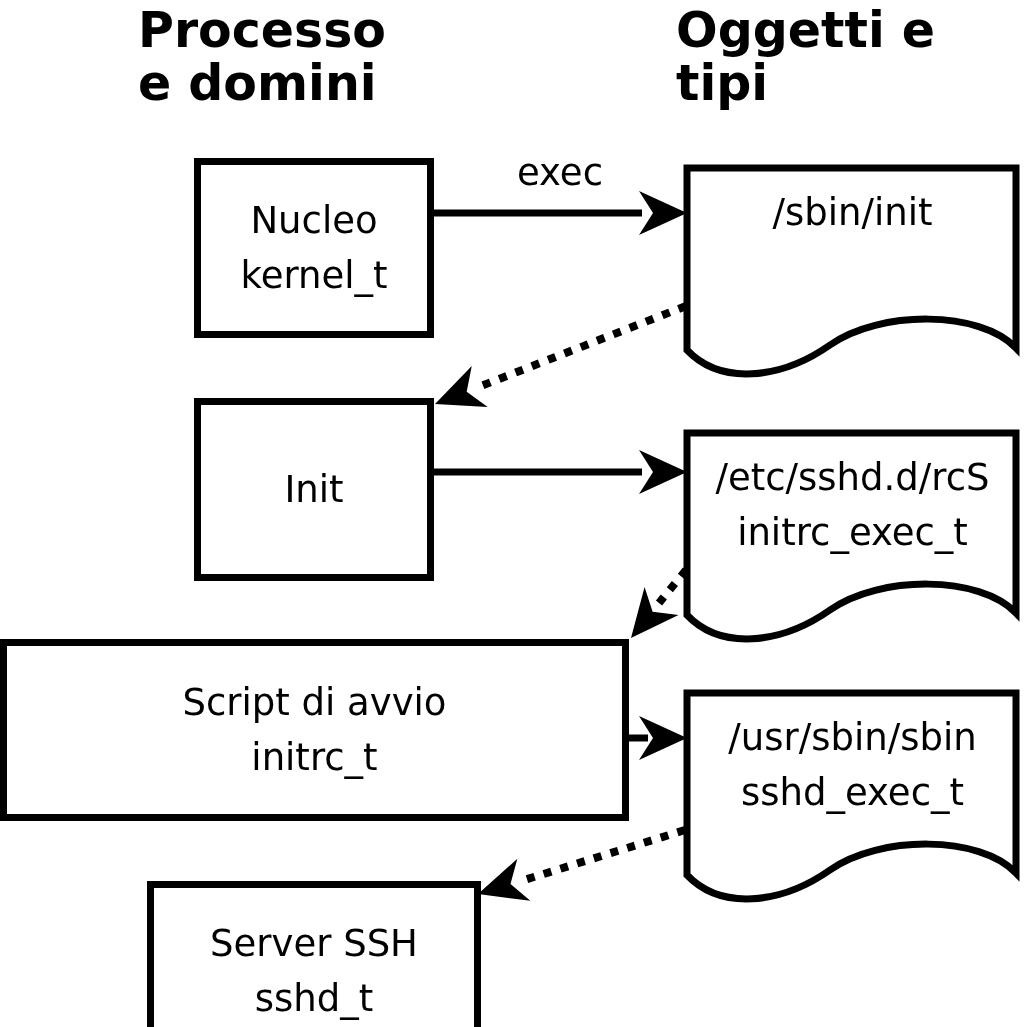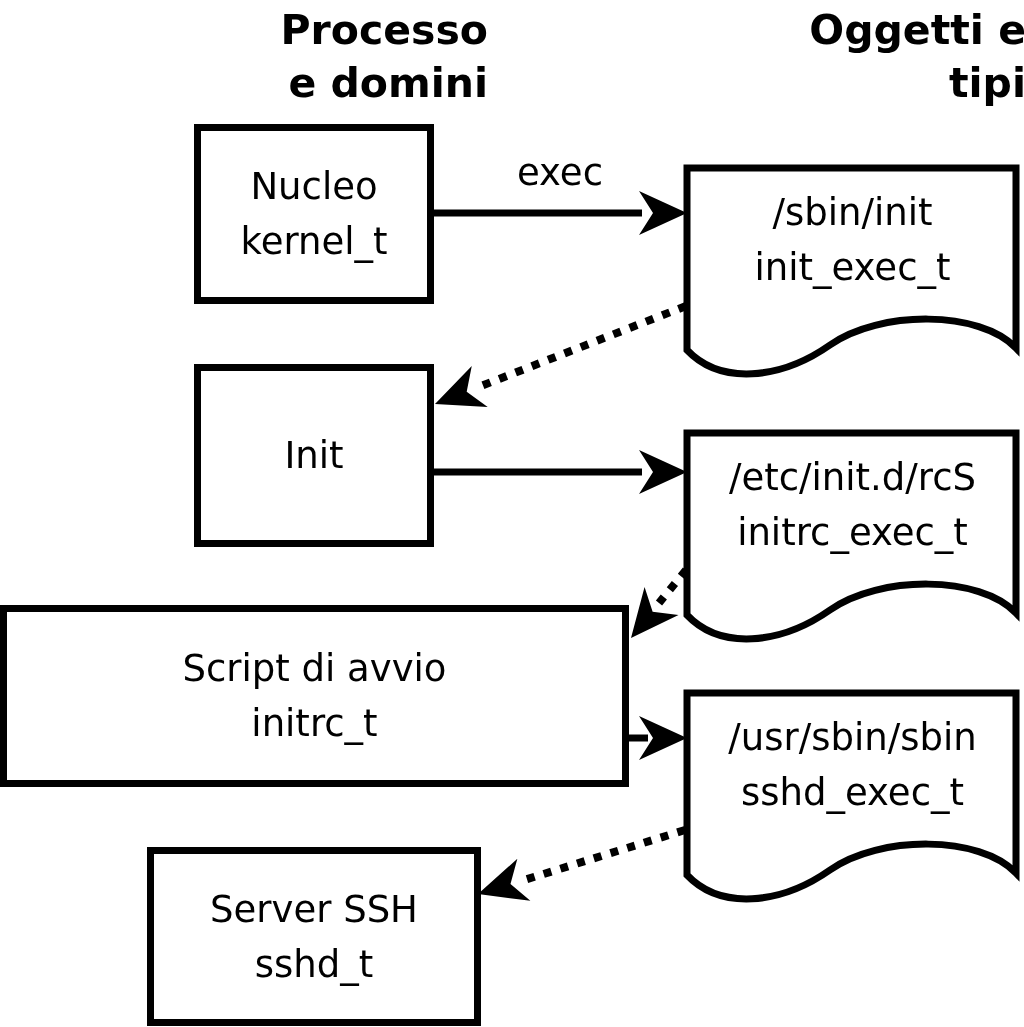--- a/index.html
+++ b/index.html
@@ -13,39 +13,40 @@
     color: var(--ink);
     overflow: hidden;
   }
   .shapes {
     position: absolute;
     left: 0; top: 0;
     width: 1024px; height: 1027px;
   }
   .col-header {
     position: absolute;
-    text-align: right;
+    text-align: left;
     font-weight: bold;
-    font-size: 41px;
+    font-size: 49px;
     line-height: 53px;
     white-space: nowrap;
   }
   .pbox {
     position: absolute;
     box-sizing: border-box;
     border: 7px solid var(--ink);
     background: transparent;
     display: flex;
     flex-direction: column;
     align-items: center;
     justify-content: center;
     text-align: center;
     font-size: 37px;
     line-height: 55px;
     white-space: nowrap;
+    margin-top: 34px;
   }
   .doc-text {
     position: absolute;
     text-align: center;
     font-size: 37px;
     line-height: 55px;
     white-space: nowrap;
   }
   .arrow-label {
     position: absolute;
@@ -119,24 +120,23 @@
     <div>Server SSH</div>
     <div>sshd_t</div>
   </div>
   <div class="pbox" style="left:0px; top:605px; width:629px; height:182px;">
     <div>Script di avvio</div>
     <div>initrc_t</div>
   </div>
 
   <div class="doc-text" style="left:690px; top:185px; width:325px;">
     <div>/sbin/init</div>
-    <div>init_exec_t</div>
   </div>
   <div class="doc-text" style="left:690px; top:450px; width:325px;">
-    <div>/etc/init.d/rcS</div>
+    <div>/etc/sshd.d/rcS</div>
     <div>initrc_exec_t</div>
   </div>
   <div class="doc-text" style="left:690px; top:710px; width:325px;">
     <div>/usr/sbin/sbin</div>
     <div>sshd_exec_t</div>
   </div>
 
 </div>
 
 </body></html>

